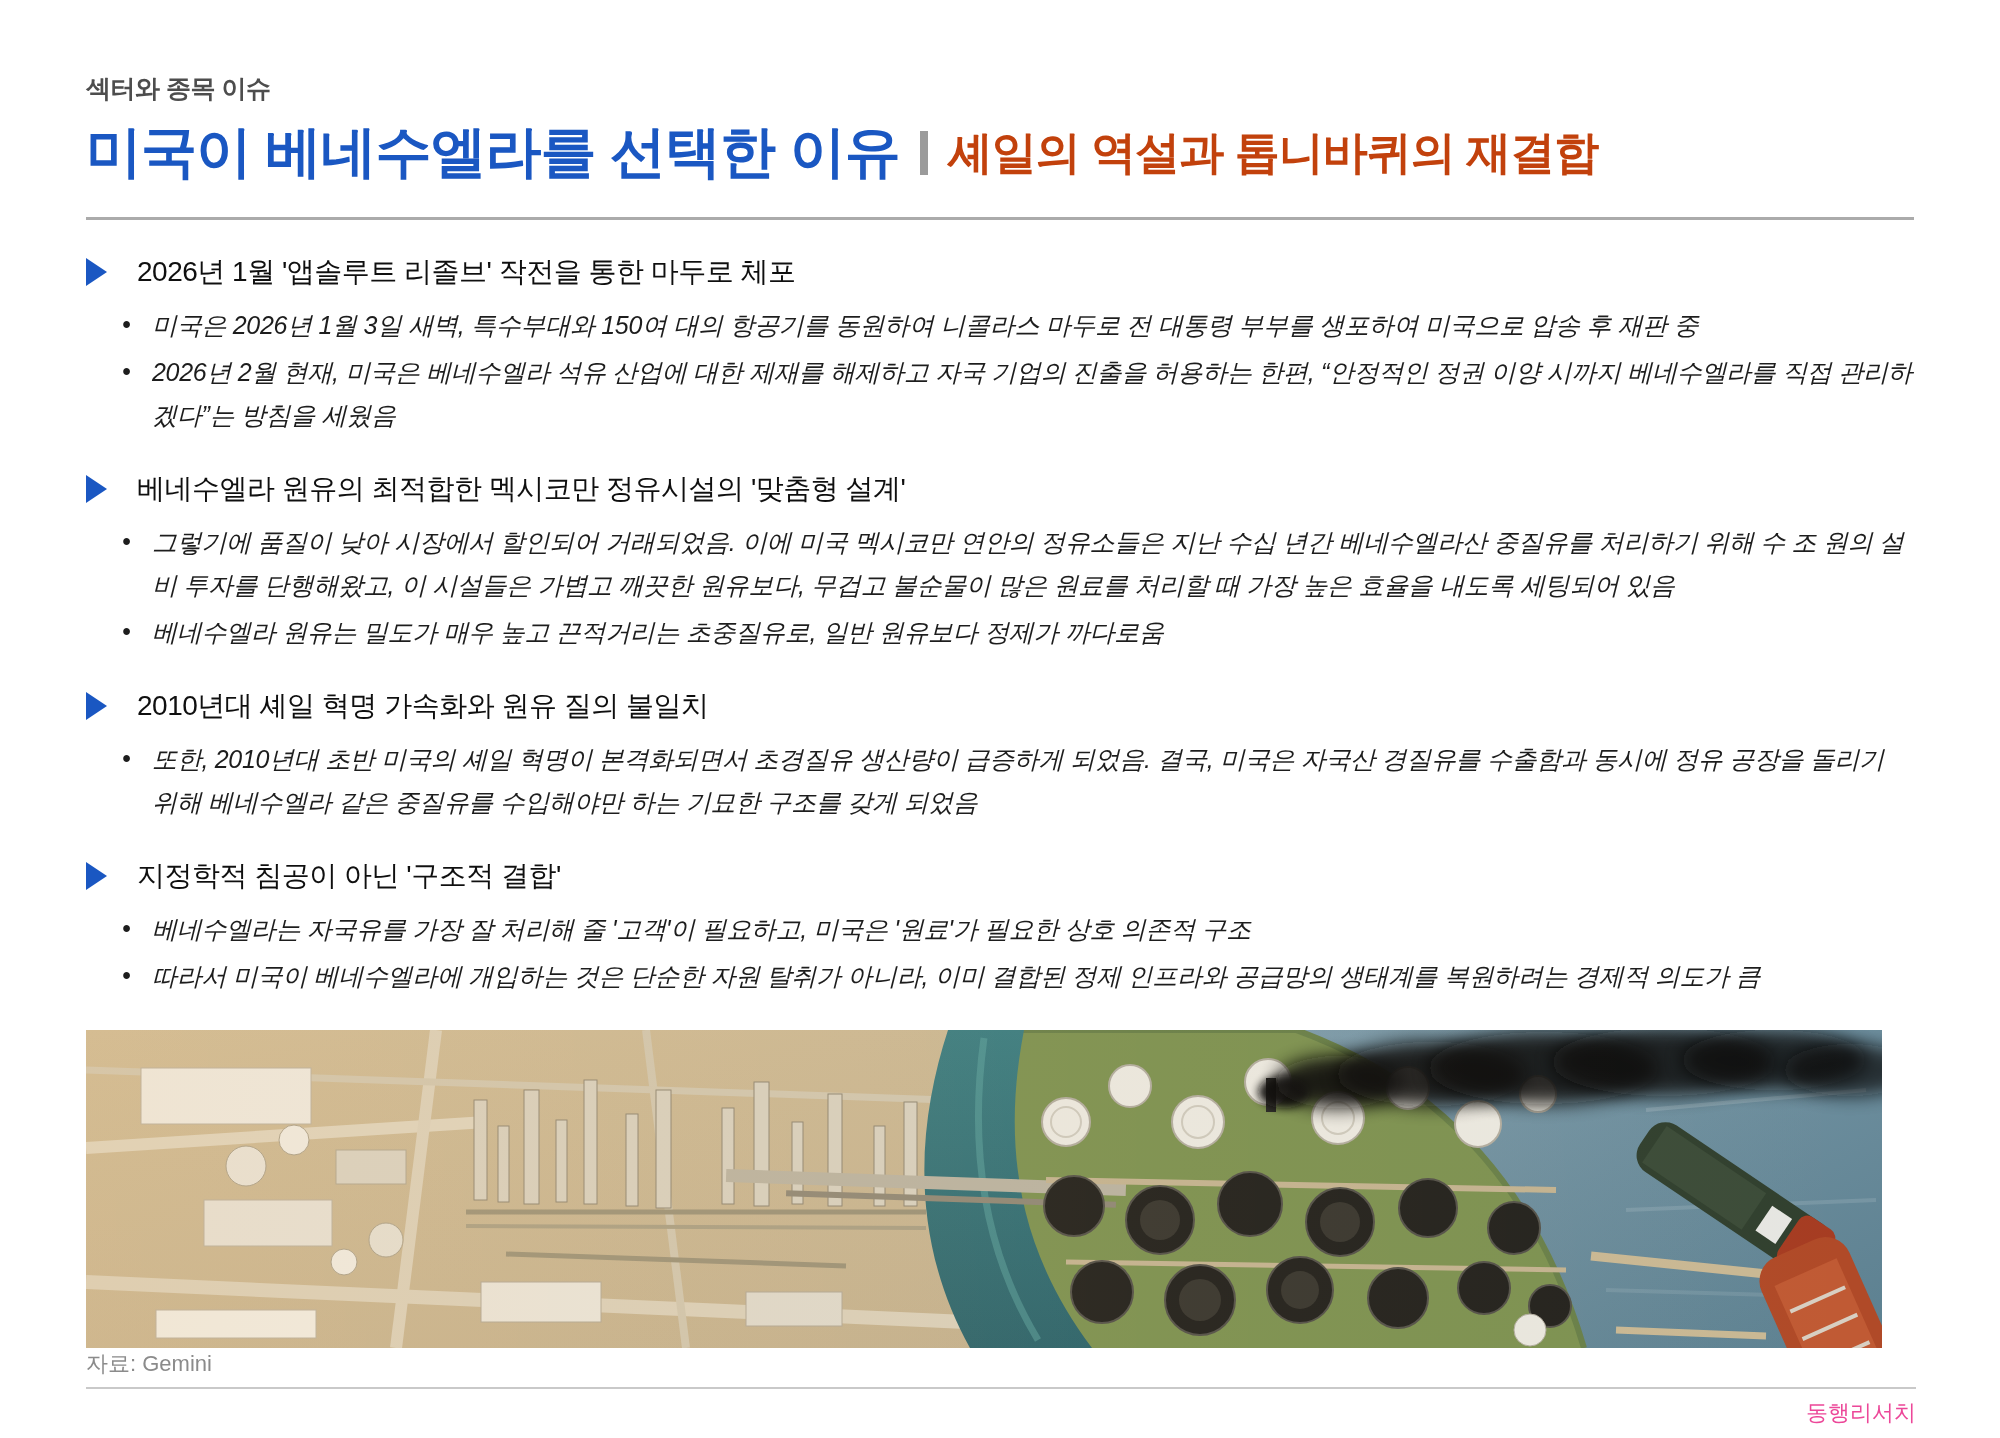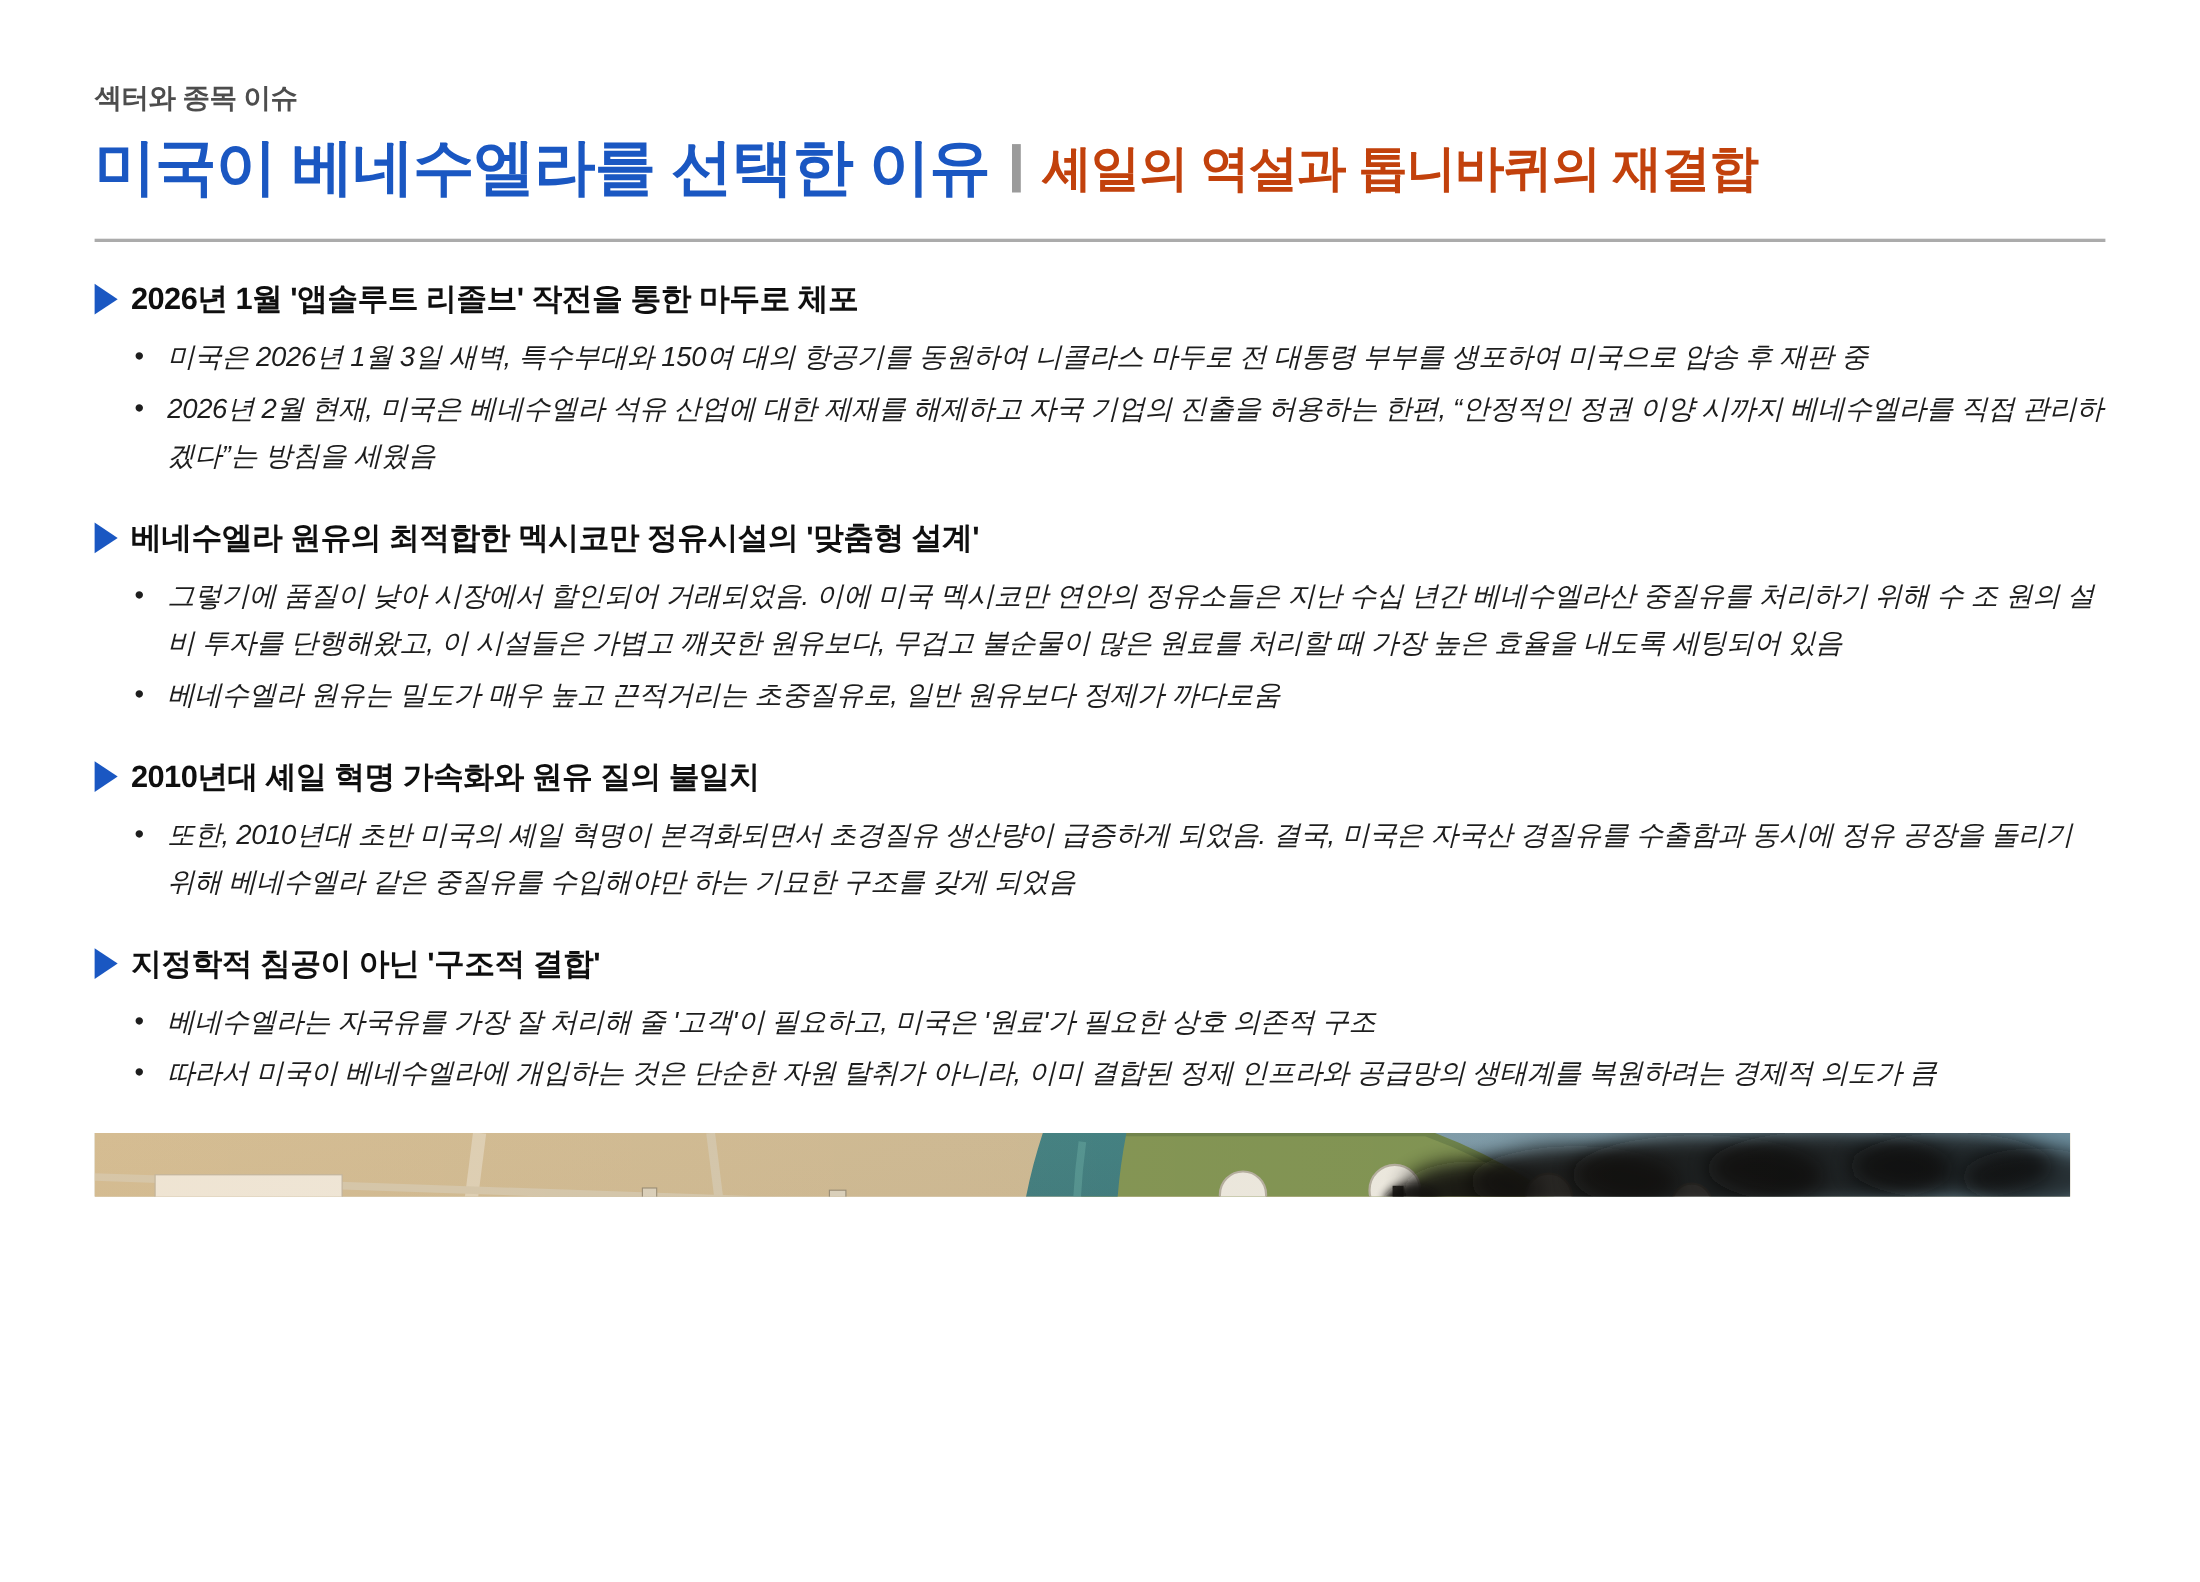--- a/index.html
+++ b/index.html
@@ -4,21 +4,21 @@
 <style>
   html,body { margin:0; padding:0; background:#ffffff; }
   body {
     font-family: "Liberation Sans", "DejaVu Sans", sans-serif;
     color:#1c1c1c;
     -webkit-font-smoothing: antialiased;
   }
   .page {
     position: relative;
     width: 2000px;
-    height: 1088px;
+    height: 1438px;
     box-sizing: border-box;
     padding: 0 86px;
     background:#ffffff;
     overflow: hidden;
   }
   .eyebrow {
     padding-top: 72px;
     font-size: 25px;
     font-weight: 700;
     color:#4d4d4d;
@@ -51,23 +51,23 @@
   }
   .top-rule {
     margin-top: 26px;
     border: none;
     border-top: 3px solid #ababab;
   }
   .section { margin-top: 33px; }
   .section-heading {
     display: flex;
     align-items: center;
-    gap: 12px;
+    gap: 30px;
     font-size: 28px;
-    font-weight: 700;
+    font-weight: 400;
     color: #0f0f0f;
     letter-spacing: -0.5px;
   }
   .tri {
     width: 0; height: 0; flex: 0 0 auto;
     border-left: 21px solid #1a57c2;
     border-top: 14px solid transparent;
     border-bottom: 14px solid transparent;
   }
   ul.bullets {

